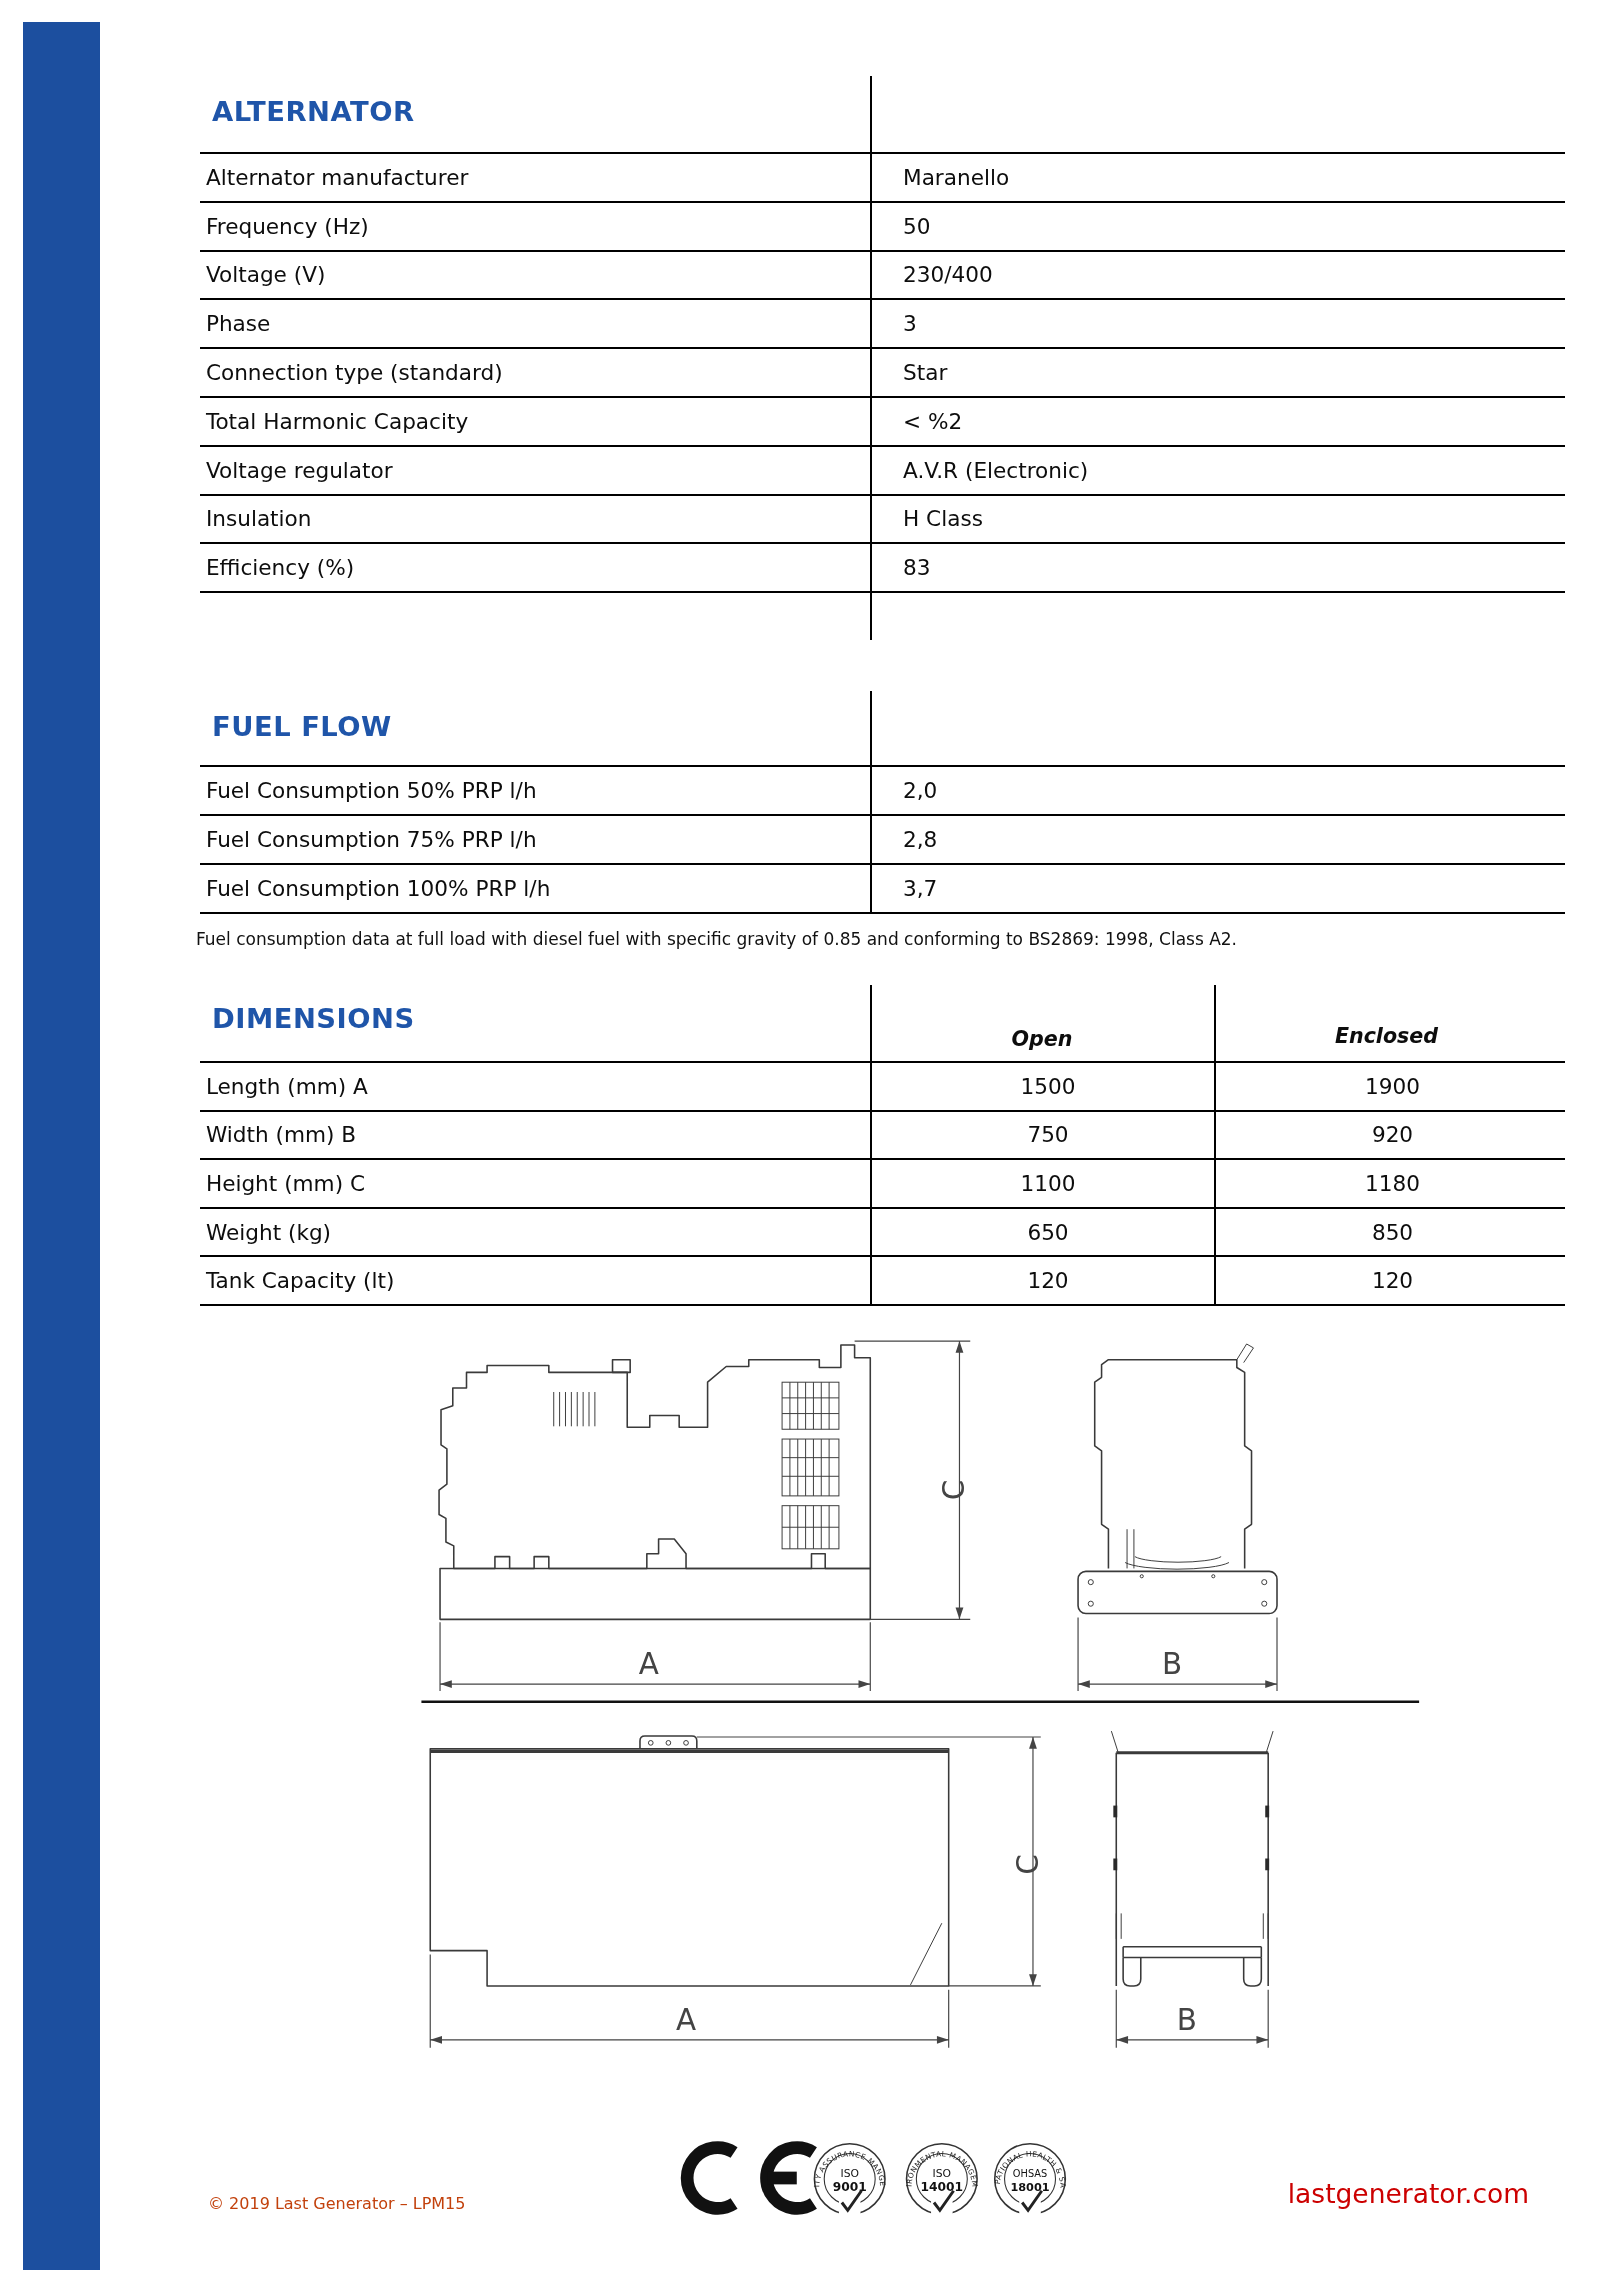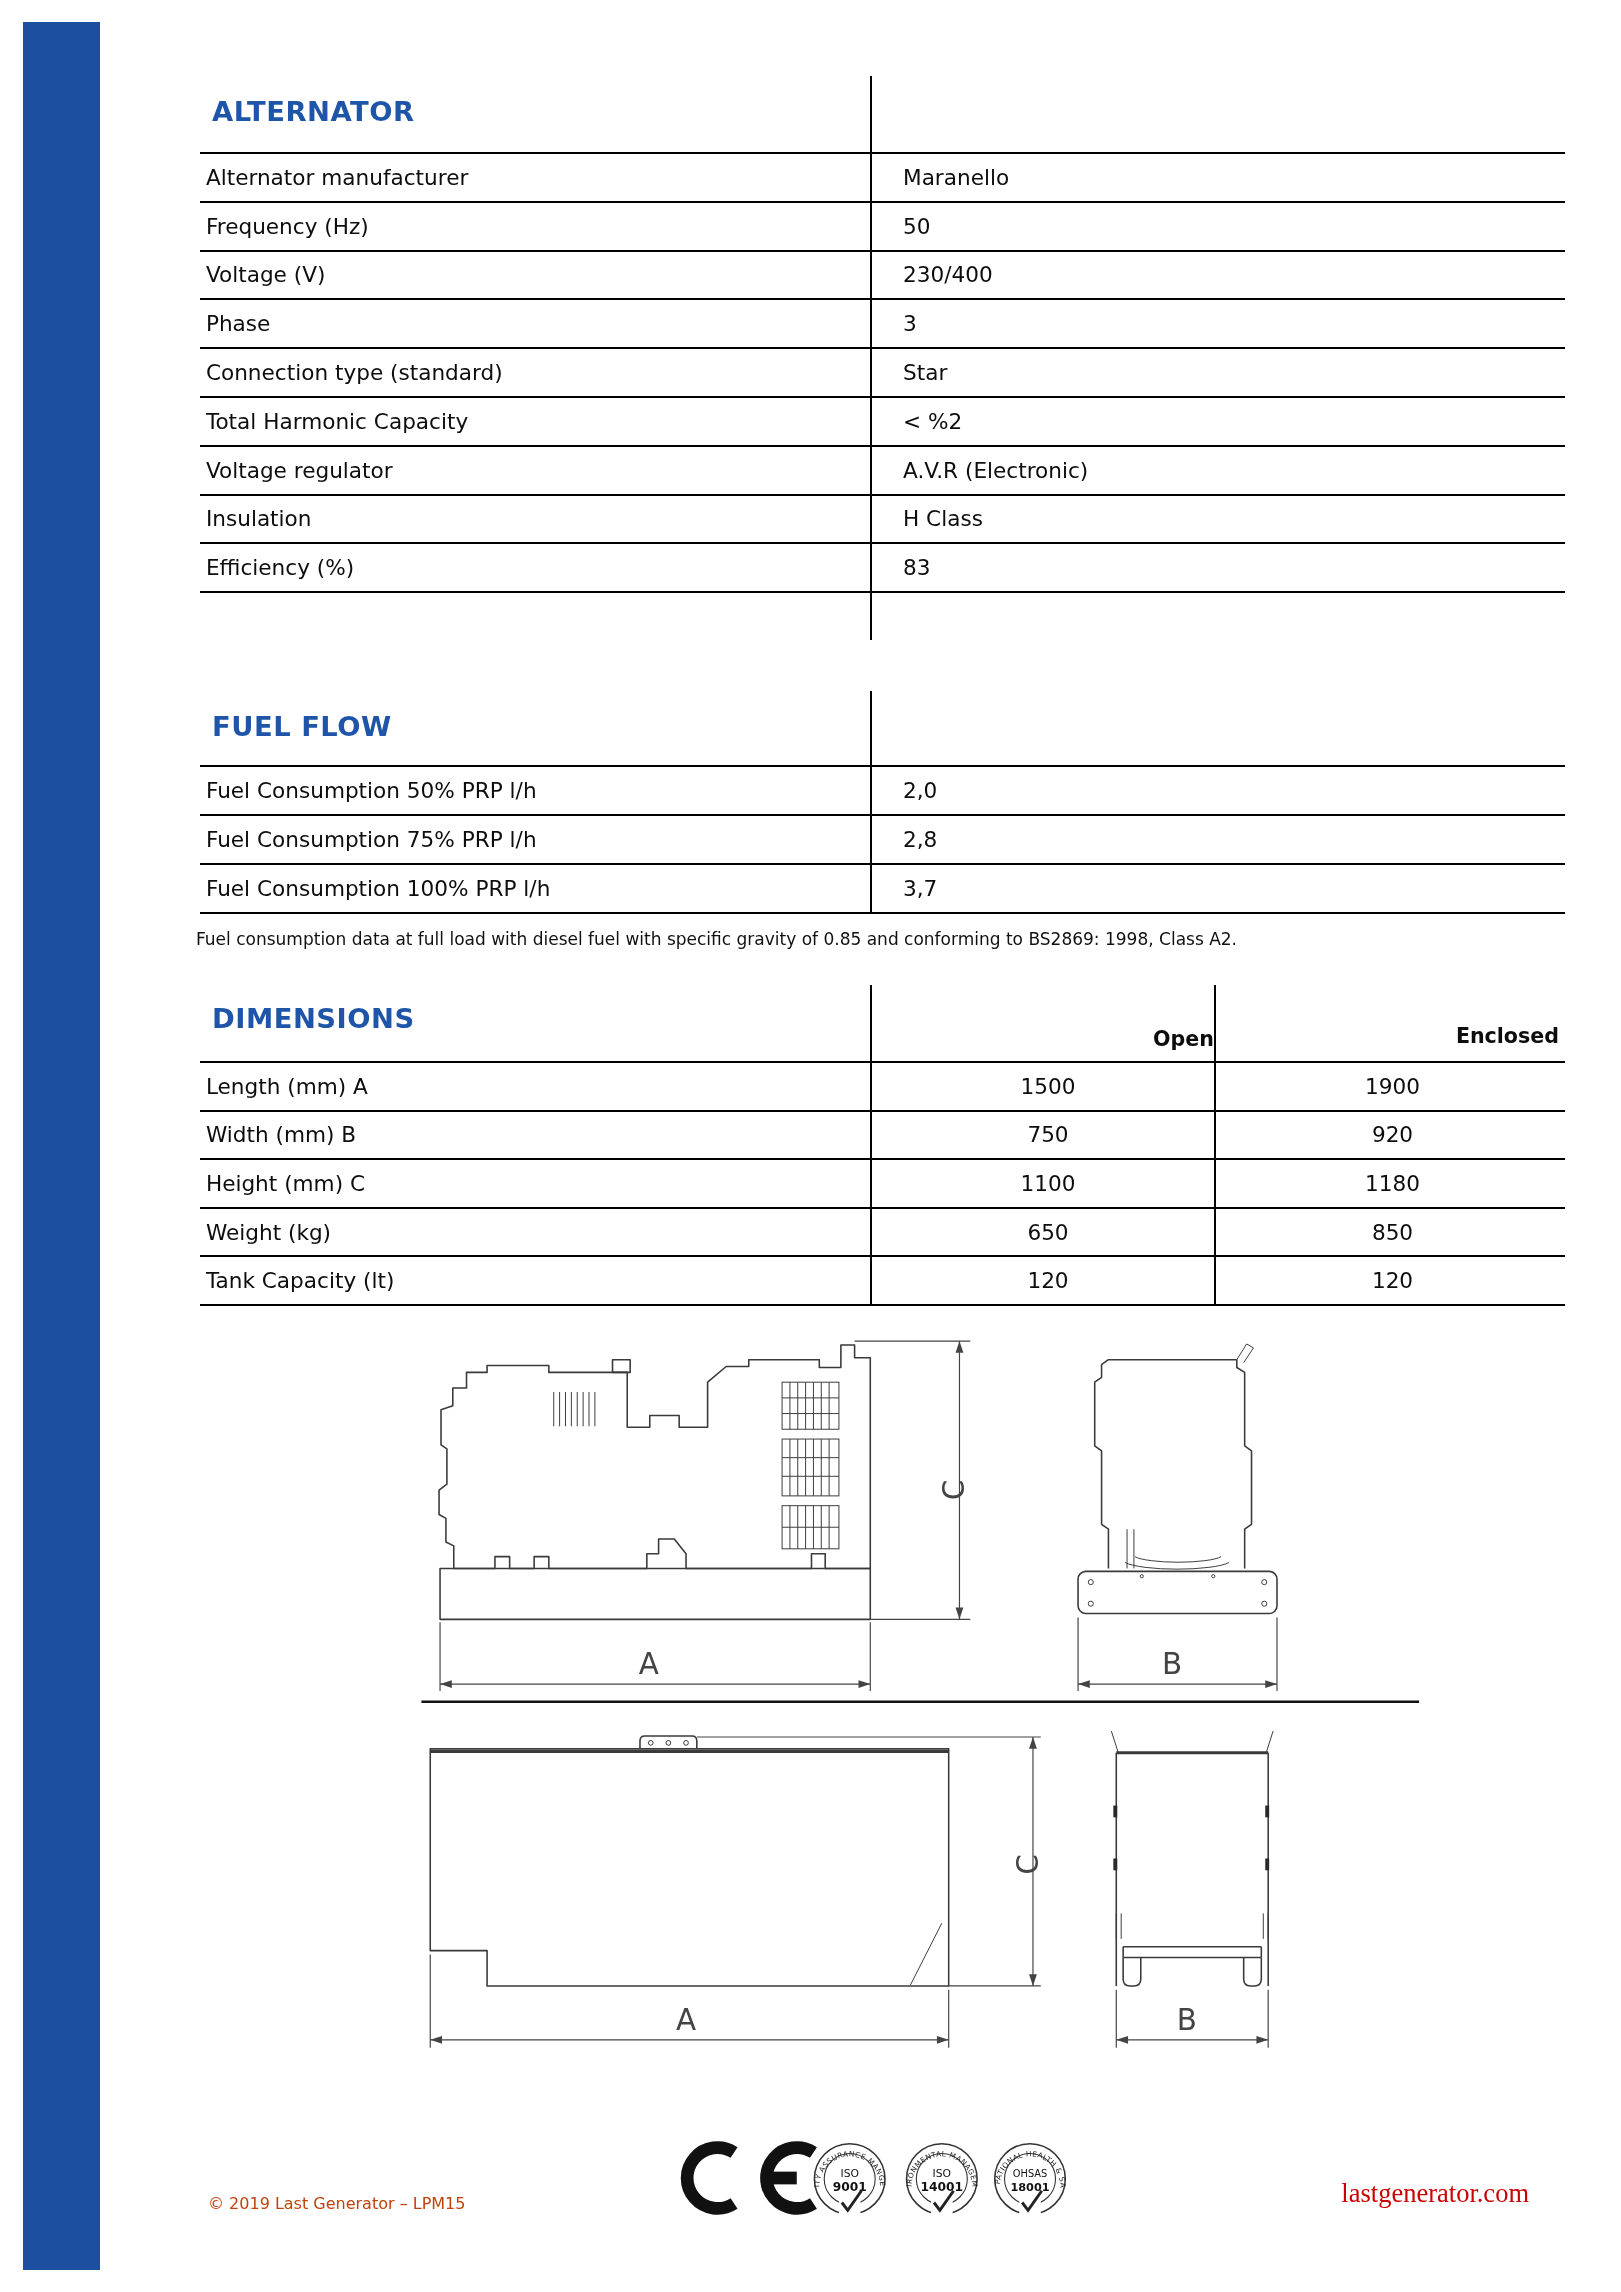--- a/index.html
+++ b/index.html
@@ -11,24 +11,24 @@
   }
   .bluebar{position:absolute;left:22.5px;top:21.6px;width:77px;height:2248px;background:#1c4f9f;}
   .sec-title{position:absolute;left:212px;font-size:27.4px;font-weight:bold;color:#1f55a9;letter-spacing:0.5px;}
   .tbl{position:absolute;left:200px;width:1365px;border-top:2px solid #000;display:grid;}
   .tbl .row{position:relative;display:flex;align-items:center;border-bottom:2px solid #000;box-sizing:border-box;}
   .tbl .lbl{padding-left:5.9px;font-size:21.6px;}
   .tbl .val{position:absolute;left:703px;font-size:21.6px;}
   .tbl .val-open{position:absolute;left:676px;width:344px;text-align:center;font-size:21.6px;}
   .tbl .val-encl{position:absolute;left:1020px;width:345px;text-align:center;font-size:21.6px;}
   .vline{position:absolute;width:2px;background:#000;}
-  .colhead{position:absolute;height:35px;line-height:35px;text-align:right;font-weight:bold;font-size:20.6px;}
+  .colhead{position:absolute;height:35px;line-height:35px;text-align:center;font-weight:bold;font-size:20.6px;font-style:italic;}
   .note{position:absolute;left:196px;top:929px;font-size:17px;color:#111;}
   .footer-copy{position:absolute;left:208px;top:2194px;font-size:16px;color:#c2410c;}
-  .footer-site{position:absolute;left:1255px;top:2178px;width:274px;text-align:right;font-size:26.5px;color:#cc0000;font-family:Liberation Serif, serif;}
+  .footer-site{position:absolute;left:1255px;top:2178px;width:274px;text-align:right;font-size:26.5px;color:#cc0000;}
   svg.overlay{position:absolute;left:0;top:0;pointer-events:none;}
   .cad{stroke:#3a3a3a;stroke-width:1.6;fill:none;stroke-linejoin:round;stroke-linecap:butt;}
   .cad-thin{stroke:#3a3a3a;stroke-width:1;fill:none;}
   .dim{stroke:#444;stroke-width:1.2;fill:none;}
   .dim-label{font-size:30px;fill:#444;}
   .arrow{fill:#444;stroke:none;}
   .ring-text{font-size:7.5px;fill:#222;letter-spacing:.4px;}
   .badge-line1{font-size:11px;fill:#111;text-anchor:middle;}
   .badge-line2{font-size:12.5px;font-weight:bold;fill:#111;text-anchor:middle;}
 </style>

